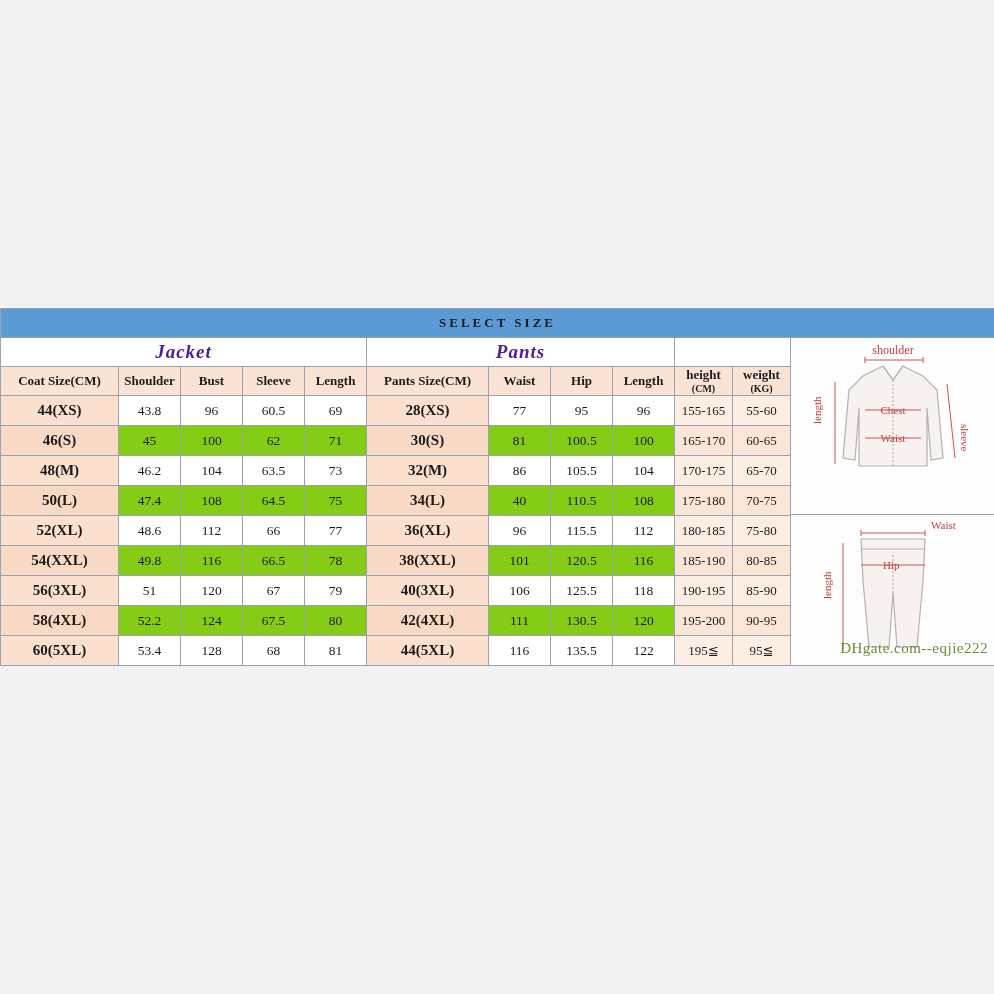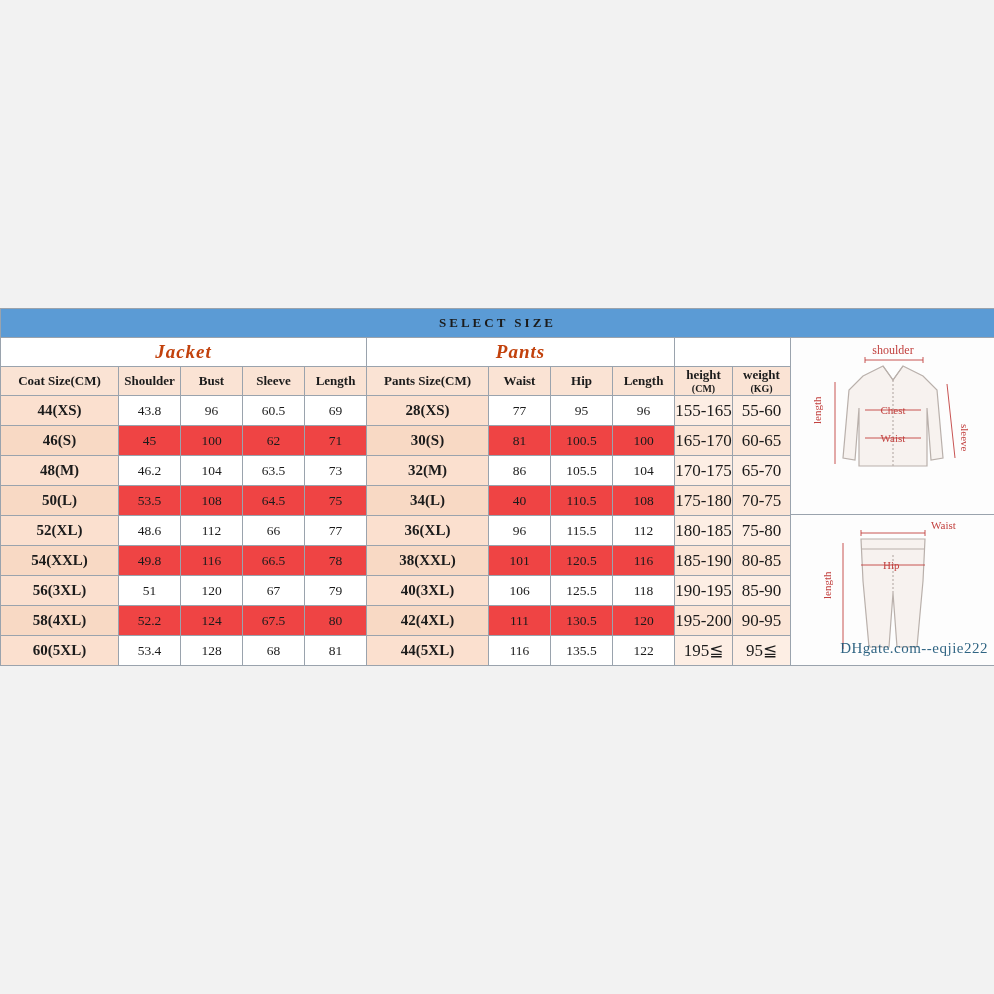--- a/index.html
+++ b/index.html
@@ -48,21 +48,21 @@
     letter-spacing: 3px;
     height: 44px;
     font-family: "Liberation Serif", serif;
     border: 1px solid #5b9bd5;
   }
   .group-row td {
     height: 38px;
     background: #ffffff;
   }
   .group-label {
-    color: #c2410c;
+    color: #4c1d95;
     font-style: italic;
     font-weight: bold;
     font-size: 19px;
     font-family: "Liberation Serif", serif;
     letter-spacing: 1px;
   }
   .head-row td {
     background: #fae3d4;
     font-weight: bold;
     font-size: 12.5px;
@@ -77,28 +77,28 @@
   tr.data-row td {
     height: 29px;
     font-size: 13.5px;
   }
   tr.data-row td.sizecell {
     background: #fbe0cf;
     font-weight: bold;
     font-size: 15px;
   }
   tr.data-row.alt td {
-    background: #ef4444;
+    background: #84cc16;
   }
   tr.data-row.alt td.sizecell {
     background: #f8d9c4;
   }
   tr.data-row td.hw {
     background: #fdeee4;
-    font-size: 17px;
+    font-size: 13px;
   }
   tr.data-row.alt td.hw {
     background: #fbe5d6;
   }
   
   .illus-cell {
     padding: 0;
     background: #ffffff;
     position: relative;
   }
@@ -120,21 +120,21 @@
     position: absolute;
     left: 0; bottom: 0; right: 0;
     height: 150px;
     overflow: hidden;
   }
   .watermark {
     position: absolute;
     right: 6px;
     bottom: 8px;
     font-size: 15px;
-    color: #0c4a6e;
+    color: #4d7c0f;
     font-family: "Liberation Serif", serif;
     letter-spacing: 0.5px;
     opacity: 0.85;
     white-space: nowrap;
   }
 </style>
 </head>
 <body>
 
 <div id="page">
@@ -277,21 +277,21 @@
           <td class="sizecell">32(M)</td>
           <td>86</td>
           <td>105.5</td>
           <td>104</td>
           <td class="hw">170-175</td>
           <td class="hw">65-70</td>
         </tr>
 
         <tr class="data-row alt">
           <td class="sizecell">50(L)</td>
-          <td>53.5</td>
+          <td>47.4</td>
           <td>108</td>
           <td>64.5</td>
           <td>75</td>
           <td class="sizecell">34(L)</td>
           <td>40</td>
           <td>110.5</td>
           <td>108</td>
           <td class="hw">175-180</td>
           <td class="hw">70-75</td>
         </tr>

